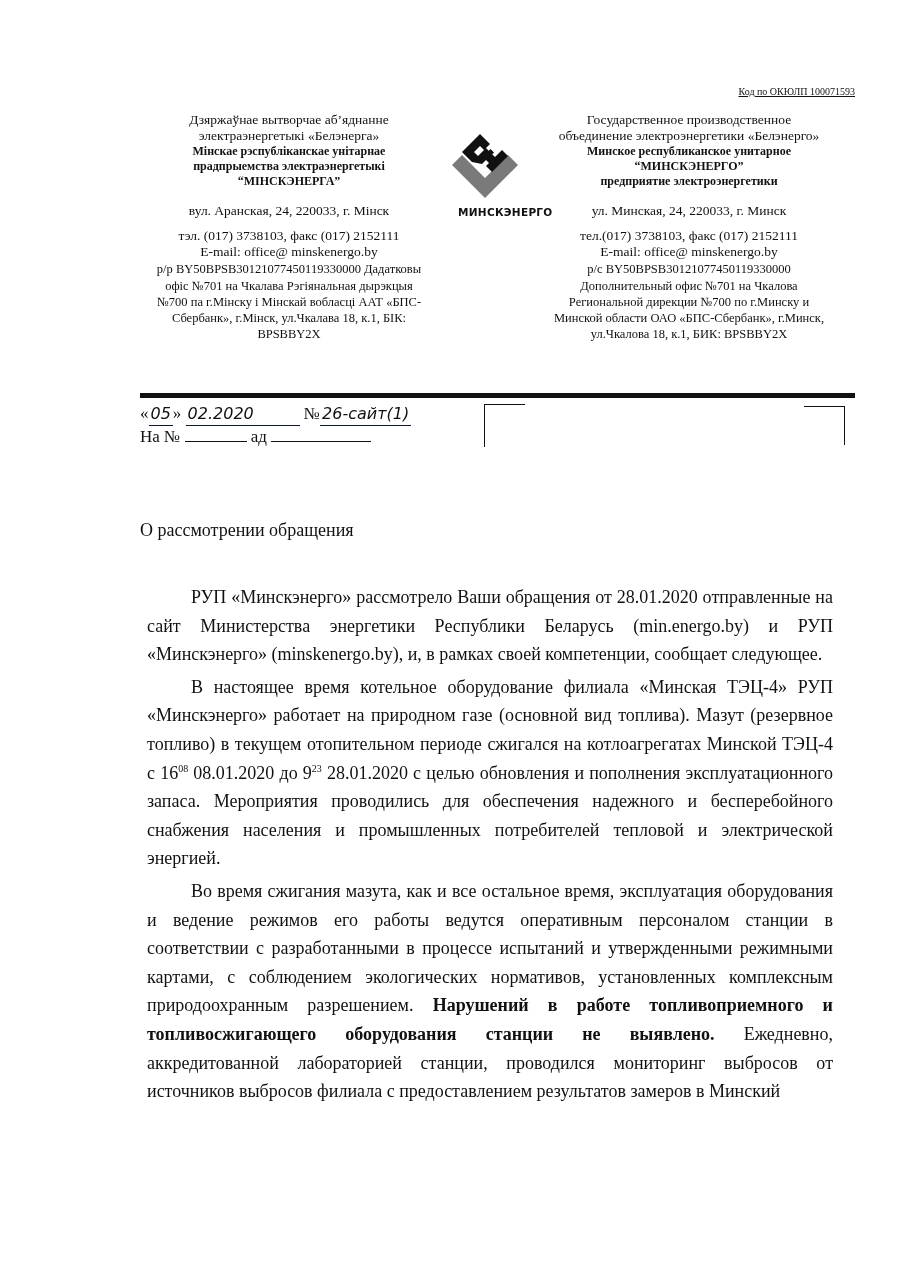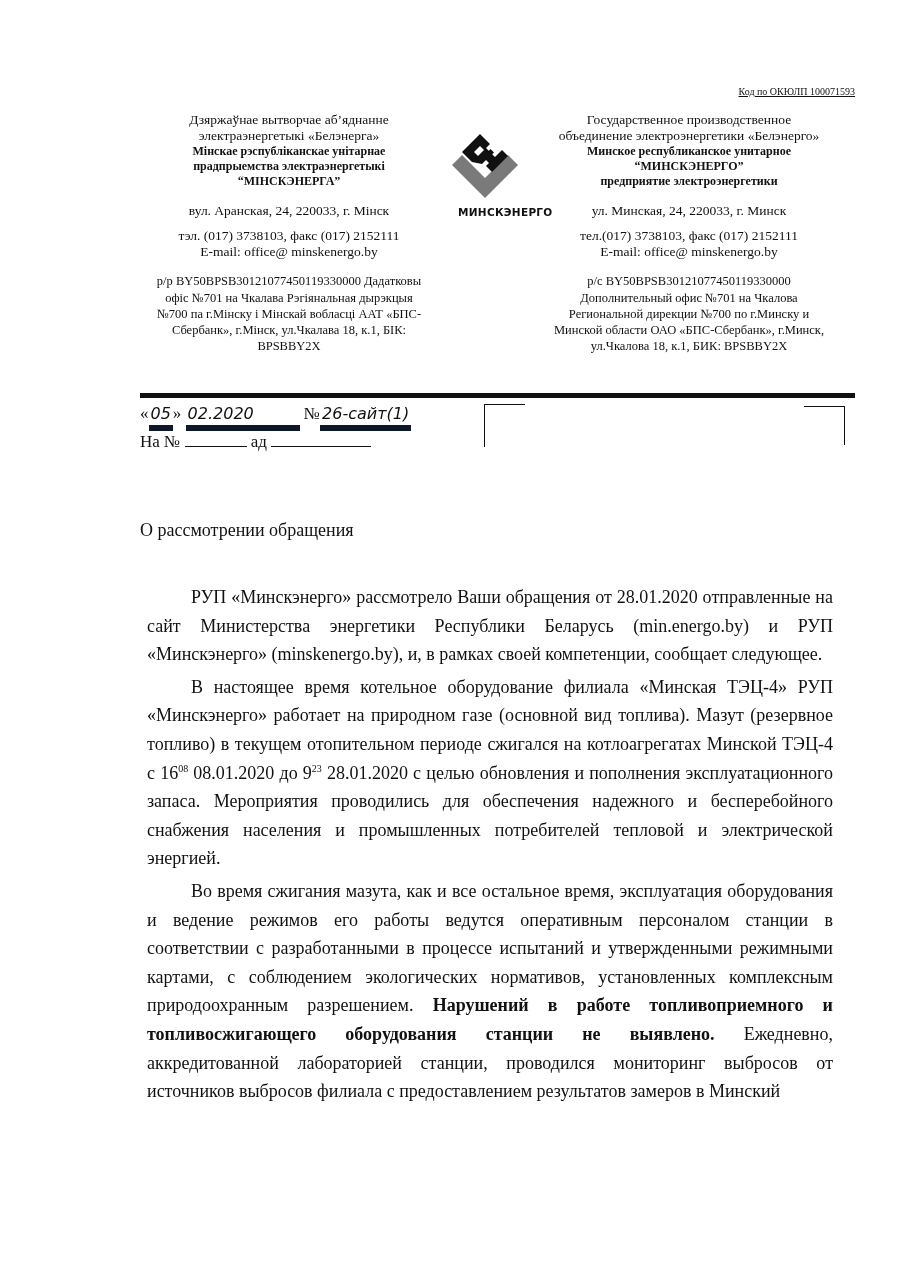--- a/index.html
+++ b/index.html
@@ -7,29 +7,29 @@
          font-family: "Liberation Serif", "DejaVu Serif", serif; color: #111; }
   .okud { position: absolute; left: 680px; top: 86px; width: 175px; text-align: right;
           font-size: 10px; text-decoration: underline; }
   .col { position: absolute; text-align: center; line-height: 1.2; }
   .col-left { left: 130px; top: 112px; width: 318px; }
   .col-right { left: 528px; top: 112px; width: 322px; }
   .hdr-small { font-size: 13.5px; }
   .hdr-bold { font-size: 12px; font-weight: bold; line-height: 1.25; }
   .addr { font-size: 13.5px; margin-top: 14px; }
   .contact { font-size: 13.5px; margin-top: 8px; line-height: 1.25; }
-  .bank { font-size: 12.5px; margin-top: 12px; line-height: 1.3; }
+  .bank { font-size: 12.5px; line-height: 1.3; }
   .logo { position: absolute; left: 430px; top: 132px; width: 110px; text-align: center; }
   .logo svg { display: block; margin: 0 auto; }
   .logo-text { font-family: "DejaVu Sans", sans-serif; font-weight: bold; font-size: 10.5px;
                margin-top: 8px; letter-spacing: 0.3px; margin-left: 28px; }
   .rule { position: absolute; left: 140px; top: 393px; width: 715px; height: 5px; background: #111; }
   .reg { position: absolute; left: 140px; top: 403px; font-size: 17px; line-height: 1.3; }
   .reg .hand { font-family: "DejaVu Sans", sans-serif; font-style: italic; font-size: 16px;
-               border-bottom: 6px solid #0f172a; display: inline-block; padding: 0 2px; }
+               border-bottom: 1px solid #0f172a; display: inline-block; padding: 0 2px; }
   .reg .blank { display: inline-block; border-bottom: 1px solid #111; vertical-align: baseline; height: 14px; }
   .corner { position: absolute; border-color: #111; border-style: solid; }
   .corner-left { left: 484px; top: 404px; width: 40px; height: 42px; border-width: 1px 0 0 1px; }
   .corner-right { left: 804px; top: 406px; width: 40px; height: 38px; border-width: 1px 1px 0 0; }
   .subject { position: absolute; left: 140px; top: 520px; font-size: 18px; }
   .body { position: absolute; left: 147px; top: 583px; width: 686px; font-size: 18px;
           line-height: 28.6px; text-align: justify; }
   .body p { margin: 0 0 4px 0; text-indent: 44px; }
   .body b { font-weight: bold; }
   sup { font-size: 10px; line-height: 0; }

